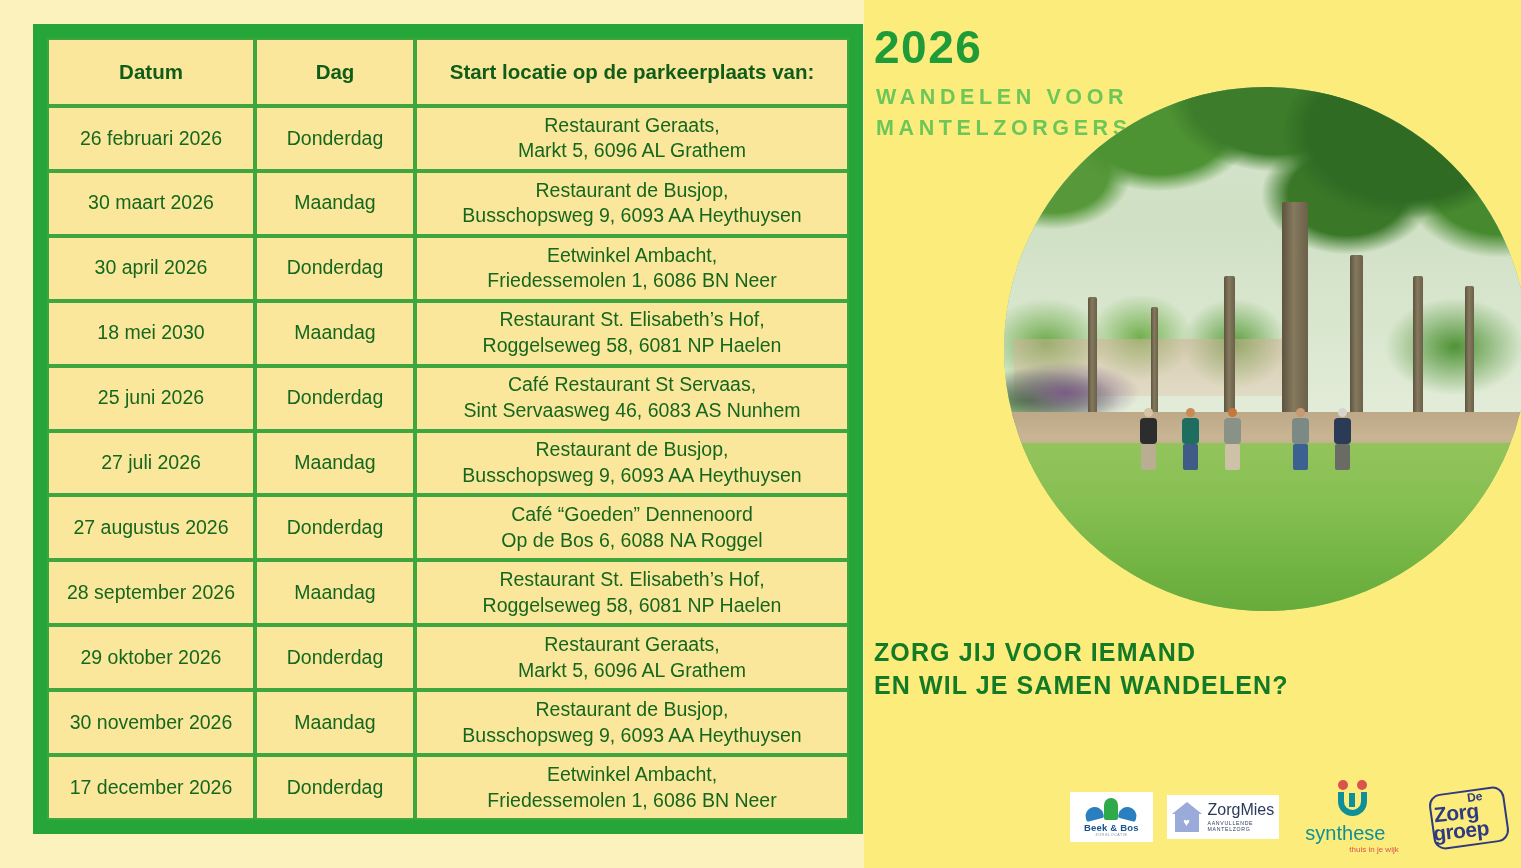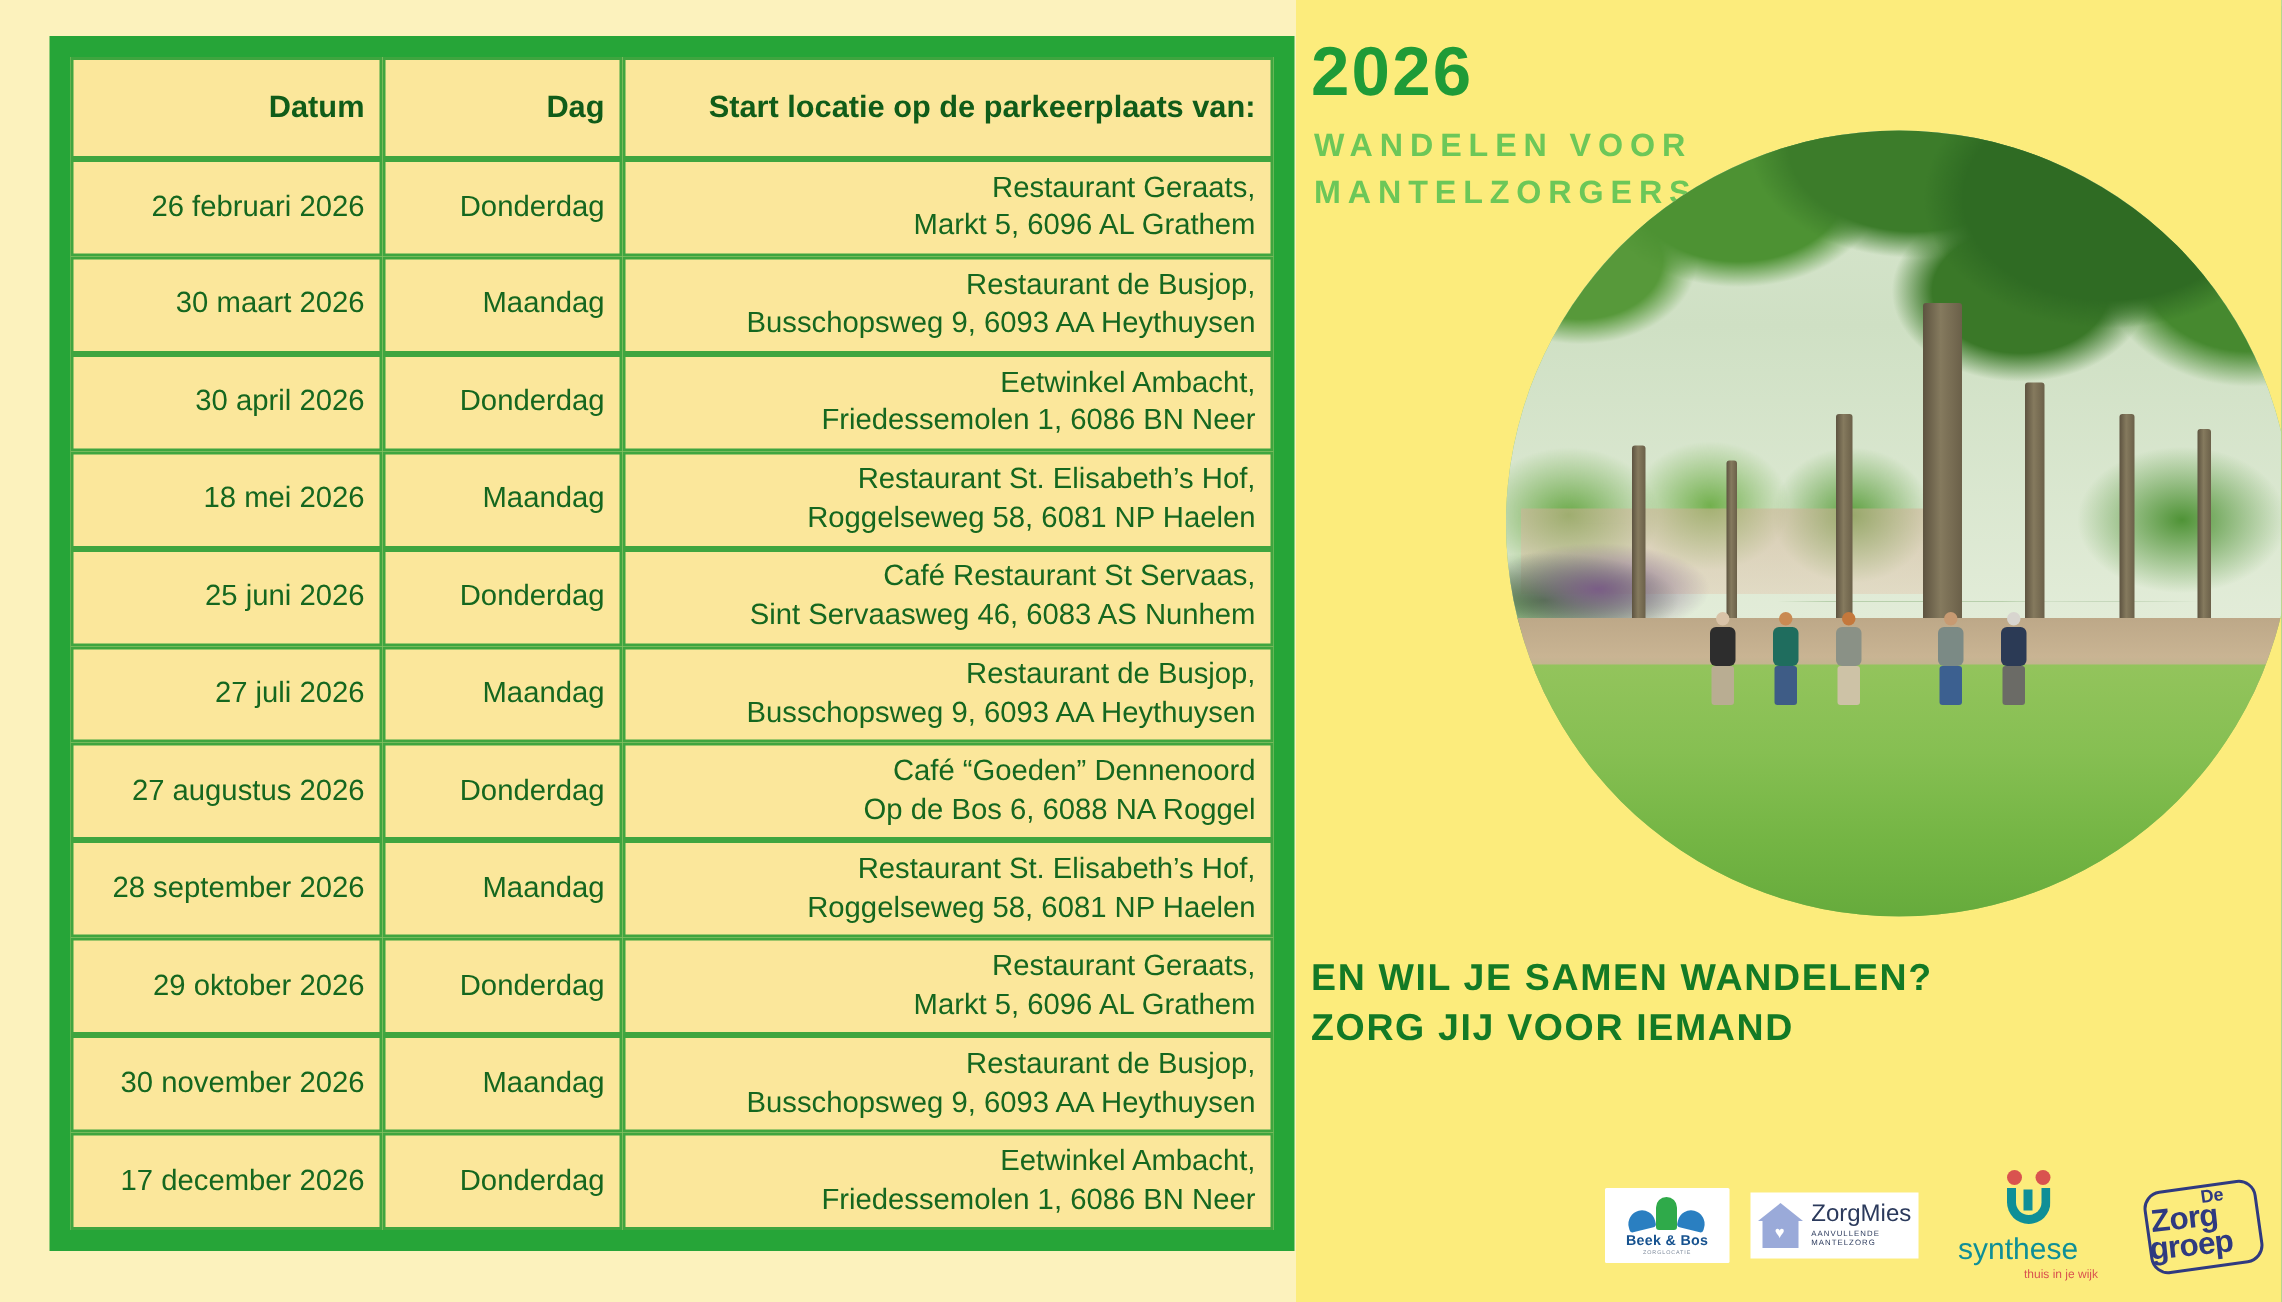--- a/index.html
+++ b/index.html
@@ -65,21 +65,21 @@
     width: 100%;
     height: 100%;
     border-collapse: separate;
     border-spacing: 0;
     table-layout: fixed;
   }
   table.schedule td, table.schedule th {
     background: #fbe79b;
     border: 2px solid #3fa53f;
     color: #15671f;
-    text-align: right;
+    text-align: center;
     vertical-align: middle;
     padding: 4px 10px;
     font-size: 19.5px;
     line-height: 1.32;
     font-weight: 400;
   }
   table.schedule th {
     font-weight: bold;
     font-size: 20.5px;
     padding-top: 8px;
@@ -385,21 +385,21 @@
         </tr>
         <tr>
           <td>30 april 2026</td>
           <td>Donderdag</td>
           <td>
             <span class="loc-line2">Eetwinkel Ambacht,</span>
             <span class="loc-line2">Friedessemolen 1, 6086 BN Neer</span>
           </td>
         </tr>
         <tr>
-          <td>18 mei 2026</td>
+          <td>18 mei 2030</td>
           <td>Maandag</td>
           <td>
             <span class="loc-line2">Restaurant St. Elisabeth’s Hof,</span>
             <span class="loc-line2">Roggelseweg 58, 6081 NP Haelen</span>
           </td>
         </tr>
         <tr>
           <td>25 juni 2026</td>
           <td>Donderdag</td>
           <td>
@@ -505,22 +505,22 @@
       <div class="legs" style="background:#3c6090"></div>
     </div>
     <div class="person" style="left:63%;">
       <div class="head" style="background:#d8d5cf"></div>
       <div class="torso" style="background:#2b3a55"></div>
       <div class="legs" style="background:#6b6b66"></div>
     </div>
   </div>
 
   <div id="tagline">
+    <div>ZORG JIJ VOOR IEMAND</div>
     <div>EN WIL JE SAMEN WANDELEN?</div>
-    <div>ZORG JIJ VOOR IEMAND</div>
   </div>
 
   <div id="logo-row">
 
     <div class="logo-box" id="logo-beekbos">
       <div class="tree-art">
         <div class="leafL"></div>
           <div class="leafR"></div>
           <div class="tree"></div>
       </div>

